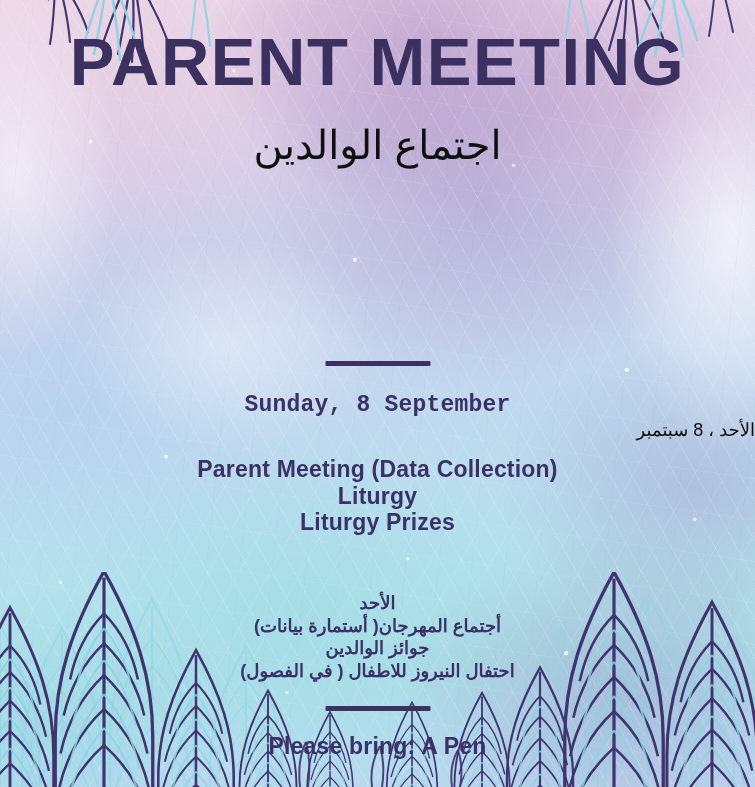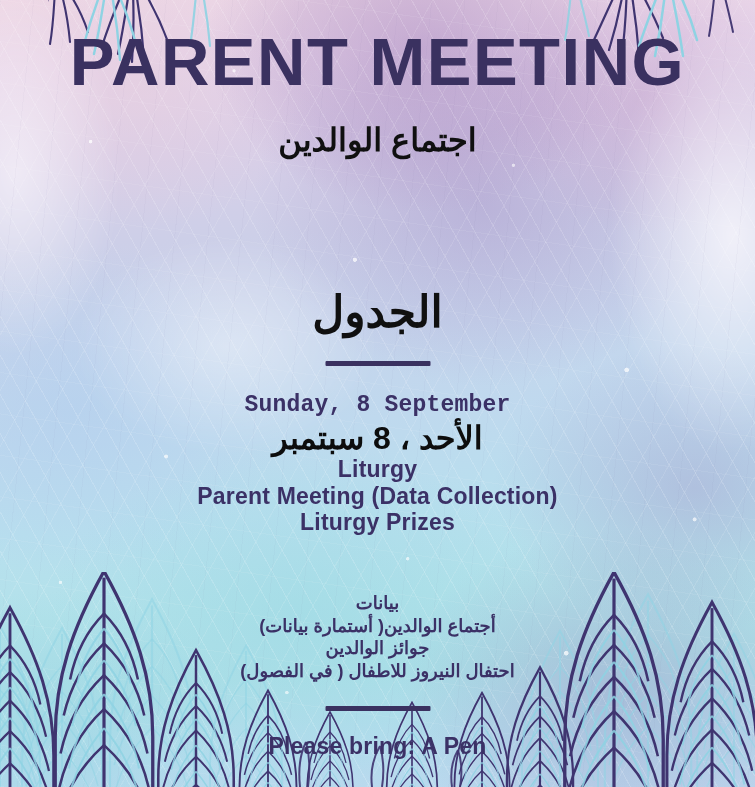--- a/index.html
+++ b/index.html
@@ -110,22 +110,22 @@
     letter-spacing: 1.5px;
     color: #3a3160;
     line-height: 1;
     white-space: nowrap;
   }
   .title-ar {
     position: absolute;
     top: 123px;
     left: 0;
     right: 0;
-    font-size: 32px;
-    font-weight: 700;
+    font-size: 40px;
+    font-weight: 400;
     color: #101010;
     letter-spacing: 5px;
     direction: rtl;
     line-height: 1.1;
   }
   .schedule-en {
     position: absolute;
     top: 251px;
     left: 0;
     right: 0;
@@ -166,24 +166,25 @@
     font-weight: 700;
     color: #3b3166;
     letter-spacing: 0.2px;
     font-family: Liberation Mono, monospace;
   }
   .date-ar {
     position: absolute;
     top: 419px;
     left: 0;
     right: 0;
-    font-size: 32px;
-    font-weight: 700;
+    font-size: 18px;
+    font-weight: 400;
     color: #0d0d0d;
     direction: rtl;
+    text-align: right;
   }
 
   .events-en {
     position: absolute;
     top: 456px;
     left: 0;
     right: 0;
   }
   .events-en .ev {
     font-size: 23px;
@@ -393,36 +394,35 @@
         <path d="M458 178 C 462 190, 462 204, 460 215"></path>
       </g>
     </svg>
   </div>
 
   <div class="content">
 
     <div class="title">PARENT MEETING</div>
     <div class="title-ar">اجتماع الوالدين</div>
 
-    <div class="schedule-ar">الجدول</div>
 
     <div class="rule rule-1"></div>
 
     <div class="date-en">Sunday, 8 September</div>
     <div class="date-ar">الأحد ، 8 سبتمبر</div>
 
     <div class="events-en">
+      <div class="ev">Parent Meeting (Data Collection)</div>
       <div class="ev">Liturgy</div>
-      <div class="ev">Parent Meeting (Data Collection)</div>
       <div class="ev">Liturgy Prizes</div>
     </div>
 
     <div class="events-ar">
-      <div class="ev">بيانات</div>
-      <div class="ev">أجتماع الوالدين( أستمارة بيانات)</div>
+      <div class="ev">الأحد</div>
+      <div class="ev">أجتماع المهرجان( أستمارة بيانات)</div>
       <div class="ev">جوائز الوالدين</div>
       <div class="ev">احتفال النيروز للاطفال ( في الفصول)</div>
     </div>
 
     <div class="rule rule-2"></div>
 
     <div class="bring">Please bring: A Pen</div>
   </div>
 </div>
 

